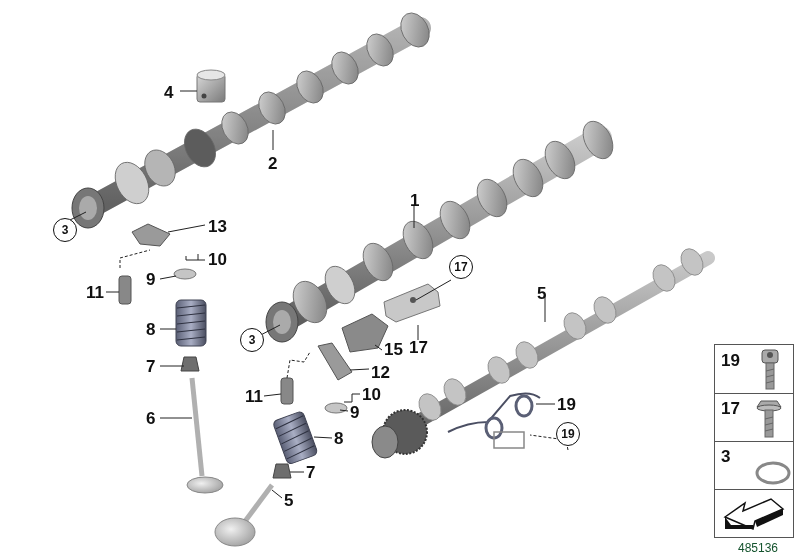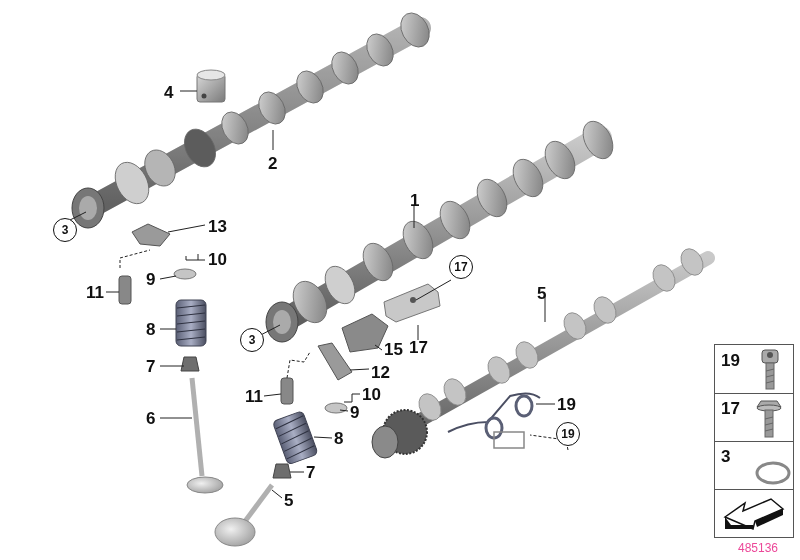--- a/index.html
+++ b/index.html
@@ -3,21 +3,21 @@
 <meta charset="utf-8">
 <style>
   html,body{margin:0;padding:0;background:#fff;}
   body{width:800px;height:560px;position:relative;overflow:hidden;font-family:"Liberation Sans",sans-serif;}
   #stage{position:absolute;left:0;top:0;width:800px;height:560px;}
   .lbl{position:absolute;font-weight:bold;font-size:17px;color:#111;line-height:1;}
   .circ{position:absolute;width:22px;height:22px;border:1.6px solid #111;border-radius:50%;background:#fff;font-weight:bold;font-size:12px;display:flex;align-items:center;justify-content:center;color:#111;}
   .legend{position:absolute;left:714px;top:344px;width:78px;height:192px;border:1px solid #555;}
   .cell{position:absolute;left:0;width:78px;border-bottom:1px solid #555;}
   .cell .num{position:absolute;left:6px;top:6px;font-weight:bold;font-size:17px;color:#111;}
-  .imgno{position:absolute;left:738px;top:541px;font-size:12px;color:#ec4899;}
+  .imgno{position:absolute;left:738px;top:541px;font-size:12px;color:#14532d;}
 </style>
 </head>
 <body>
 
 <div id="stage">
 <svg width="800" height="560" viewBox="0 0 800 560">
   <defs>
     <linearGradient id="shaft" x1="0" y1="0" x2="0" y2="1">
       <stop offset="0" stop-color="#c9c9c9"></stop>
       <stop offset="0.45" stop-color="#9a9a9a"></stop>

